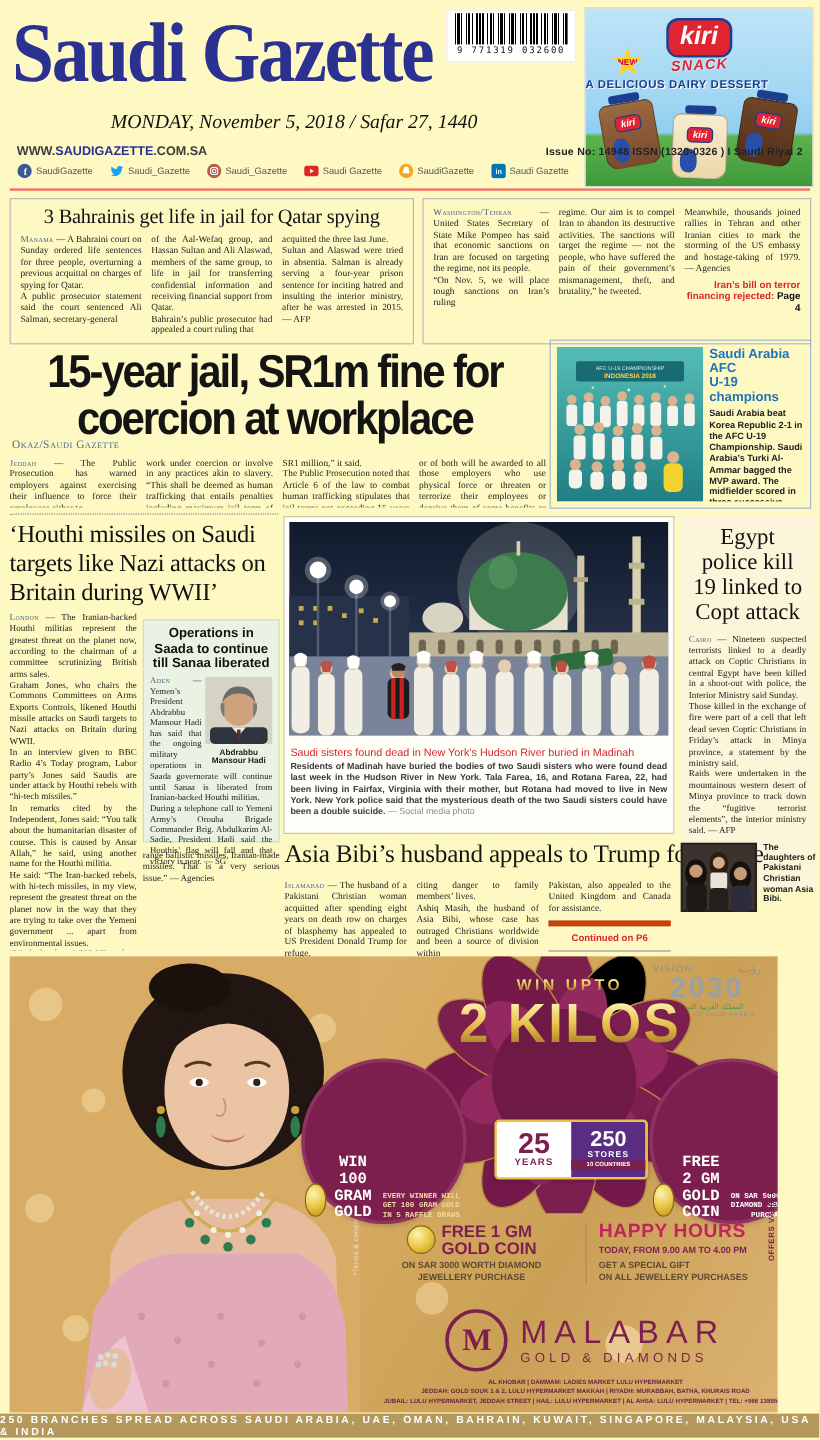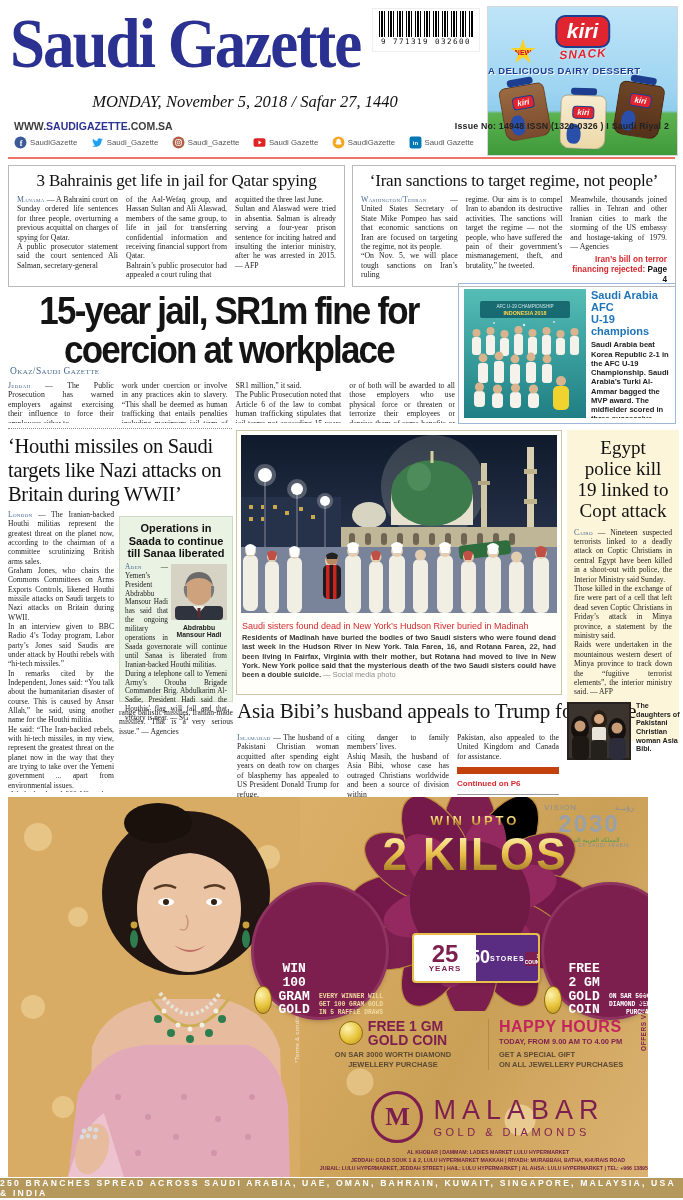--- a/index.html
+++ b/index.html
@@ -1,16 +1,16 @@
 <!DOCTYPE html>
 <html><head>
 <meta charset="utf-8">
 <style>
   html,body{margin:0;padding:0;background:#e9e9e9}
-  .page{position:relative;width:683px;height:1200px;background:#ffffff;font-family:"Liberation Serif",serif;color:#1c1c1c;overflow:hidden;margin:0 auto}
+  .page{position:relative;width:683px;height:1200px;background:#fef9c3;font-family:"Liberation Serif",serif;color:#1c1c1c;overflow:hidden;margin:0 auto}
   .abs{position:absolute}
   [data-bind]{white-space:pre-line}
   
   .mast-title{left:10px;top:0px;width:470px;font-family:"Liberation Serif",serif;font-weight:bold;color:#2b3191;font-size:63px;letter-spacing:-2px;transform:scaleY(1.12);transform-origin:top left;line-height:1.25}
   .barcode-wrap{left:372px;top:8px;width:106px;height:40px;background:#fff;border:1px solid #eee;text-align:center;padding-top:2px}
   .barcode{height:26px;margin:0 6px;background:repeating-linear-gradient(90deg,#000 0 1px,#fff 1px 2px,#000 2px 4px,#fff 4px 5px,#000 5px 6px,#fff 6px 9px)}
   .barcode-digits{font-family:"DejaVu Sans Mono",monospace;font-size:7.5px;letter-spacing:1.5px;color:#111}
   .dateline-row{left:0;top:92px;width:490px;text-align:center;font-size:16.5px;font-style:italic;color:#111}
   .dateline-row .b{font-weight:normal}
   .web-row{left:14px;top:120px;width:655px;font-family:"Liberation Sans",sans-serif;font-size:10.5px;font-weight:bold;color:#3c3c3c}
@@ -61,40 +61,40 @@
   .mad-cap-head{color:#d6282e;font-family:"Liberation Sans",sans-serif;font-weight:normal;font-size:9px;margin:4px 1px 2px}
   .mad-cap-body{font-family:"Liberation Sans",sans-serif;font-weight:bold;font-size:7.4px;line-height:1.25;color:#3a3a3a;text-align:justify;margin:0 1px}
   .mad-credit{font-weight:normal;color:#8a8a8a}
   
   .egypt{left:567px;top:430px;width:112px;height:311px;background:#fdf5d9;box-sizing:border-box;padding:8px 7px}
   .egypt-head{font-size:19px;line-height:1.1;text-align:center;color:#111;margin-bottom:6px}
   .egypt-body{font-size:7.6px;line-height:1.24;text-align:justify}
   
   .bibi-head{left:237px;top:699px;width:446px;font-size:21px;letter-spacing:-.2px;color:#161616}
   .bibi-cols{left:237px;top:733px;width:322px}
-  .continued{border-top:7px solid #c2410c;border-bottom:1px solid #999;margin-top:6px;padding:5px 0;text-align:left;font-family:"Liberation Sans",sans-serif;font-weight:bold;font-size:8px;color:#d6282e;cursor:pointer}
+  .continued{border-top:5px solid #c2410c;border-bottom:1px solid #999;margin-top:6px;padding:5px 0;text-align:center;font-family:"Liberation Sans",sans-serif;font-weight:bold;font-size:8px;color:#d6282e;cursor:pointer}
   .bibi-fig{left:567px;top:702px;width:64px;height:58px}
   .bibi-cap{left:636px;top:702px;width:46px;font-family:"Liberation Sans",sans-serif;font-weight:bold;font-size:7.2px;line-height:1.2;color:#222}
   
   .malabar{left:8px;top:797px;width:640px;height:380px;overflow:hidden;cursor:pointer;background:
     radial-gradient(circle at 18% 20%,rgba(255,240,200,.55) 0 18px,transparent 19px),
     radial-gradient(circle at 72% 12%,rgba(255,238,190,.5) 0 14px,transparent 15px),
     radial-gradient(circle at 88% 45%,rgba(255,240,200,.45) 0 16px,transparent 17px),
     radial-gradient(circle at 55% 75%,rgba(255,236,188,.4) 0 13px,transparent 14px),
     radial-gradient(circle at 35% 55%,rgba(255,244,210,.4) 0 10px,transparent 11px),
     radial-gradient(circle at 80% 85%,rgba(255,238,190,.5) 0 15px,transparent 16px),
     linear-gradient(120deg,#e3bd7d,#d8ab62 45%,#caa057 70%,#dcb272)}
   .gold-txt{color:#8a621a;background:linear-gradient(#fdf0a8 15%,#e7c04a 50%,#9a7020 90%);-webkit-background-clip:text;background-clip:text;-webkit-text-fill-color:transparent}
   .winupto{left:322px;top:16px;width:290px;text-align:center;font-family:"Liberation Sans",sans-serif;font-weight:bold;font-size:13px;letter-spacing:3px}
   .kilos{left:322px;top:32px;width:290px;text-align:center;font-family:"Liberation Sans",sans-serif;font-weight:bold;font-size:44px;letter-spacing:2px;transform:scaleY(1.05)}
   .ofgold{left:322px;top:86px;width:290px;text-align:center;font-family:"Liberation Sans",sans-serif;font-weight:bold;font-size:24px;letter-spacing:4px}
   .yearsbadge{left:404px;top:136px;width:124px;height:46px;background:#fff;border:2px solid #e7c04a;border-radius:4px;display:flex;overflow:hidden;box-shadow:0 1px 4px rgba(60,20,40,.4)}
   .yb-left{width:50%;display:flex;flex-direction:column;align-items:center;justify-content:center;color:#7d1f4e;font-family:"Liberation Sans",sans-serif;font-weight:bold}
   .yb-left .n{font-size:24px;line-height:.9}.yb-left .t{font-size:8px;letter-spacing:1px}
-  .yb-right{width:50%;background:#5b2d82;color:#fff;display:flex;flex-direction:row;align-items:center;justify-content:center;font-family:"Liberation Sans",sans-serif;font-weight:bold}
+  .yb-right{width:50%;background:#5b2d82;color:#fff;display:flex;flex-direction:column;align-items:center;justify-content:center;font-family:"Liberation Sans",sans-serif;font-weight:bold}
   .yb-right .n{font-size:18px;line-height:.95}.yb-right .t{font-size:7px;letter-spacing:1px}.yb-right .c{font-size:5px;background:#7d1f4e;width:100%;text-align:center;padding:1px 0;margin-top:1px}
   .medal{border-radius:50%;background:#7d1f4e;box-shadow:0 0 0 3px #8e3260,0 2px 6px rgba(40,5,25,.5);display:flex;flex-direction:row;align-items:flex-end;justify-content:center;text-align:center;color:#fff;font-family:Liberation Mono, monospace}
   .medal .coin{width:26px;height:26px;border-radius:50%;background:radial-gradient(circle at 35% 30%,#fdf3b0,#e8c43c 55%,#b8921f);border:1px solid #8a6a10;margin-bottom:3px}
   .medal .mt{font-weight:bold;font-size:13px;line-height:1.05}
   .medal .mb{font-weight:bold;font-size:6.3px;line-height:1.25;color:#f0d8a0;margin-top:3px;width:85%}
   .medal-l{left:246px;top:88px;width:132px;height:132px}
   .medal-r{left:536px;top:88px;width:132px;height:132px}
   .medal-r .mb{color:#fff}
   .offer-row{left:298px;top:222px;width:366px;display:flex}
   .off-l{width:50%;text-align:center;font-family:"Liberation Sans",sans-serif;border-right:1px solid #b08b4a;padding-right:8px;box-sizing:border-box}
@@ -218,21 +218,20 @@
       <div class="col"><span class="dl" data-bind="stories.bahrain.dateline">Manama</span> <span data-bind="stories.bahrain.cols.0">— A Bahraini court on Sunday ordered life sentences for three people, overturning a previous acquittal on charges of spying for Qatar.
 A public prosecutor statement said the court sentenced Ali Salman, secretary-general</span></div>
       <div class="col" data-bind="stories.bahrain.cols.1">of the Aal-Wefaq group, and Hassan Sultan and Ali Alaswad, members of the same group, to life in jail for transferring confidential information and receiving financial support from Qatar.
 Bahrain’s public prosecutor had appealed a court ruling that</div>
       <div class="col" data-bind="stories.bahrain.cols.2">acquitted the three last June.
 Sultan and Alaswad were tried in absentia. Salman is already serving a four-year prison sentence for inciting hatred and insulting the interior ministry, after he was arrested in 2015. — AFP</div>
     </div>
   </div>
 
   <div class="abs sbox" style="left:352px;top:165px;width:324px;height:122px">
-    <div class="serif-head" data-bind="stories.iran.headline">‘Iran sanctions to target regime, not people’</div>
     <div class="cols">
       <div class="col"><span class="dl" data-bind="stories.iran.dateline">Washington/Tehran</span> <span data-bind="stories.iran.cols.0">— United States Secretary of State Mike Pompeo has said that economic sanctions on Iran are focused on targeting the regime, not its people.
 “On Nov. 5, we will place tough sanctions on Iran’s ruling</span></div>
       <div class="col" data-bind="stories.iran.cols.1">regime. Our aim is to compel Iran to abandon its destructive activities. The sanctions will target the regime — not the people, who have suffered the pain of their government’s mismanagement, theft, and brutality,” he tweeted.</div>
       <div class="col"><span data-bind="stories.iran.cols.2">Meanwhile, thousands joined rallies in Tehran and other Iranian cities to mark the storming of the US embassy and hostage-taking of 1979. — Agencies</span>
         <div class="promo"><span data-bind="stories.iran.promo">Iran’s bill on terror financing rejected: </span><span style="color:#111" data-bind="stories.iran.promo_page">Page 4</span></div>
       </div>
     </div>
   </div>
 

